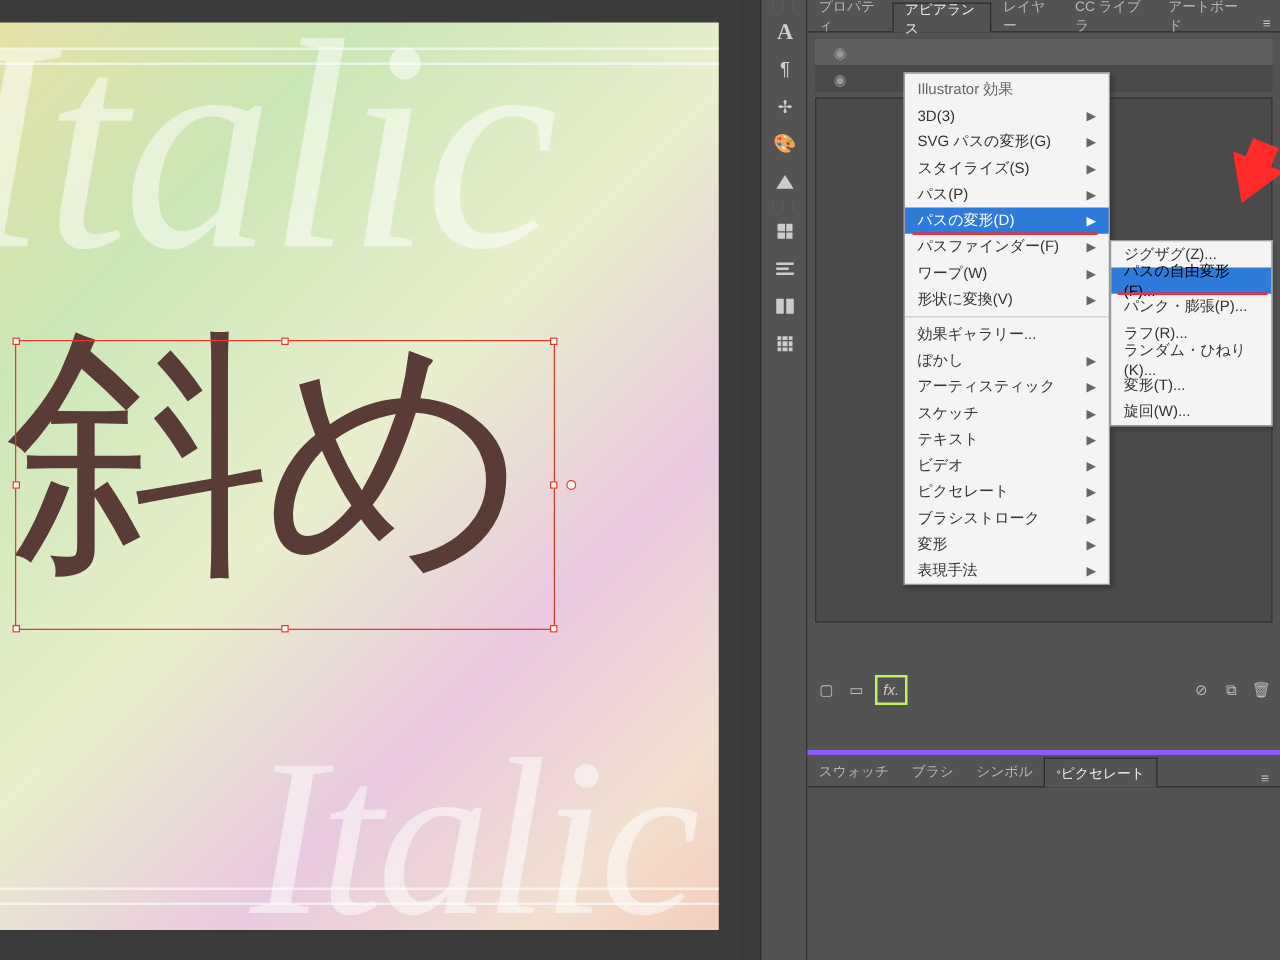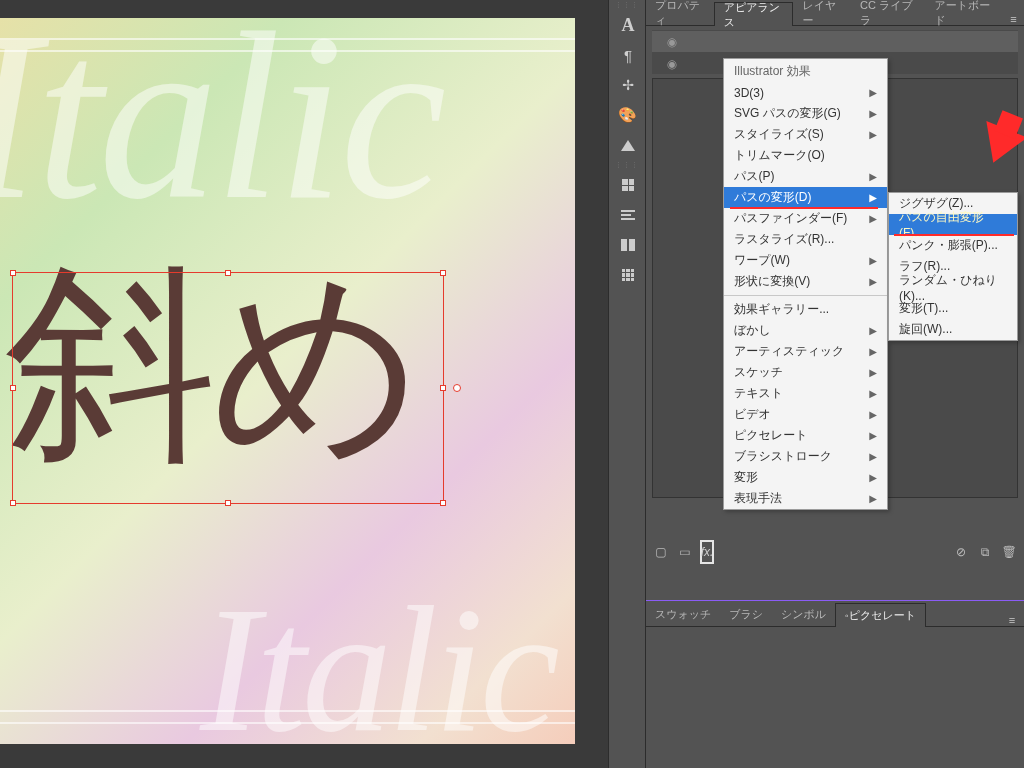--- a/index.html
+++ b/index.html
@@ -51,45 +51,45 @@
   .appear-body { padding:4px 6px 0 6px; font-size:12px; color:#ddd; height:540px; position:relative;}
   .hdr-row { display:flex; align-items:center; gap:8px; height:26px; padding-left:2px;}
   .swatch-sm { width:18px;height:18px;background:#fff;border:1px solid #000;}
   .list-row { height:22px; background:#5f5f5f; border-top:1px solid #4a4a4a; display:flex; align-items:center; padding-left:10px; gap:8px; color:#ccc;}
   .list-row.empty{background:#4a4a4a;}
   .eye { width:20px;height:20px;display:flex;align-items:center;justify-content:center;color:#999;}
   .filler { flex:1; background:#4a4a4a; margin-top:4px; border:1px solid #333; }
 
   .footer-row { position:absolute; left:0; bottom:0; height:28px; width:100%; display:flex; align-items:center; padding:0 6px; gap:6px; font-size:12px; color:#ccc; }
   .footer-ico { width:18px;height:18px; display:flex;align-items:center;justify-content:center;color:#bbb;font-size:12px;}
-  .fx-box { border:2px solid #e5e5e5; width:14px;height:24px; display:flex;align-items:center;justify-content:center; font-style:italic; }
+  .fx-box { border:2px solid #bef264; width:26px;height:24px; display:flex;align-items:center;justify-content:center; font-style:italic; }
   .footer-spacer{flex:1;}
 
   
   .fxmenu { position:absolute; left:723px; top:58px; width:165px; background:#f4f4f4; border:1px solid #9b9b9b; box-shadow:2px 2px 4px rgba(0,0,0,0.25); font-size:12px; color:#333; z-index:10;}
   .fxmenu .sect { padding:4px 10px 2px 10px; color:#666; }
   .fxmenu .mi { height:21px; padding:0 10px; display:flex; align-items:center; justify-content:space-between; }
   .fxmenu .mi .ar{color:#666;font-size:10px;}
   .fxmenu .mi.sel { background:#2f7bd9; color:#fff; }
   .fxmenu .mi.sel .ar{color:#fff;}
   .fxmenu .sep{height:1px;background:#c8c8c8;margin:3px 0;}
   .redund { position:absolute; left:6px; bottom:-1px; height:2px; width:148px; background:#ff2a2a; }
 
   .submenu { position:absolute; left:888px; top:192px; width:130px; background:#f4f4f4; border:1px solid #9b9b9b; box-shadow:2px 2px 4px rgba(0,0,0,0.25); font-size:12px; color:#333; z-index:11;}
   .submenu .mi{height:21px;padding:0 10px;display:flex;align-items:center;}
-  .submenu .mi.sel{background:#2f7bd9;color:#fef9c3;}
+  .submenu .mi.sel{background:#2f7bd9;color:#000000;}
   .submenu .redund{left:5px;width:120px;}
 
   .arrow-call { position:absolute; left:978px; top:128px; width:0;height:0; z-index:12;
     border-left:22px solid transparent;border-right:22px solid transparent;border-top:36px solid #ff2a2a;
     transform:rotate(22deg); }
   .arrow-call::before{ content:""; position:absolute; left:-11px; top:-52px; width:22px; height:22px; background:#ff2a2a;}
 
   
-  .gradpanel { position:absolute; left:646px; top:600px; width:378px; height:168px; background:#535353; border-top:1px solid #8b5cf6;}
+  .gradpanel { position:absolute; left:646px; top:600px; width:378px; height:168px; background:#535353; border-top:4px solid #8b5cf6;}
   .gp-body { padding:8px 10px; font-size:11px; color:#ccc; }
   .gp-row { display:flex; align-items:center; gap:8px; height:22px;}
   .thumb { width:28px;height:28px;border:1px solid #888;background:linear-gradient(135deg,#e6a,#bde,#efc);}
   .sel-sw{width:16px;height:16px;border:1px solid #888;}
   .gradbar { margin-top:18px; height:16px; border:1px solid #888; background:linear-gradient(90deg,#f7b,#bdf,#bfc,#fec,#fbb);}
   .noneline{ position:relative; width:28px;height:28px;border:1px solid #888;background:#5a3a36;}
   .noneline::after{content:"";position:absolute;left:-2px;bottom:-2px;width:36px;height:3px;background:#f33;transform:rotate(-45deg);transform-origin:left bottom;}
   .tri-dn{width:0;height:0;border-left:5px solid transparent;border-right:5px solid transparent;border-top:6px solid #ccc;display:inline-block;margin-left:4px;}
 </style>
 </head>
@@ -227,37 +227,31 @@
       </div>
       <div class="mi">
         <span>SVG パスの変形(G)</span>
         <span class="ar">▶</span>
       </div>
       <div class="mi">
         <span>スタイライズ(S)</span>
         <span class="ar">▶</span>
       </div>
       <div class="mi">
-        <span>トリムマーク(O)</span>
-      </div>
-      <div class="mi">
         <span>パス(P)</span>
         <span class="ar">▶</span>
       </div>
       <div class="mi sel" style="position: relative;">
         <span>パスの変形(D)</span>
         <span class="ar">▶</span>
         <div class="redund"></div>
       </div>
       <div class="mi">
         <span>パスファインダー(F)</span>
         <span class="ar">▶</span>
-      </div>
-      <div class="mi">
-        <span>ラスタライズ(R)...</span>
       </div>
       <div class="mi">
         <span>ワープ(W)</span>
         <span class="ar">▶</span>
       </div>
       <div class="mi">
         <span>形状に変換(V)</span>
         <span class="ar">▶</span>
       </div>
       <div class="sep"></div>

